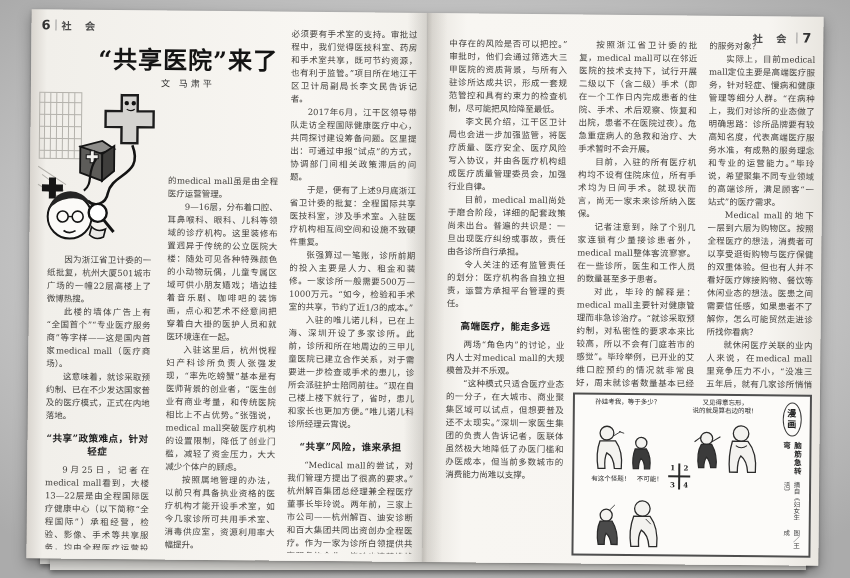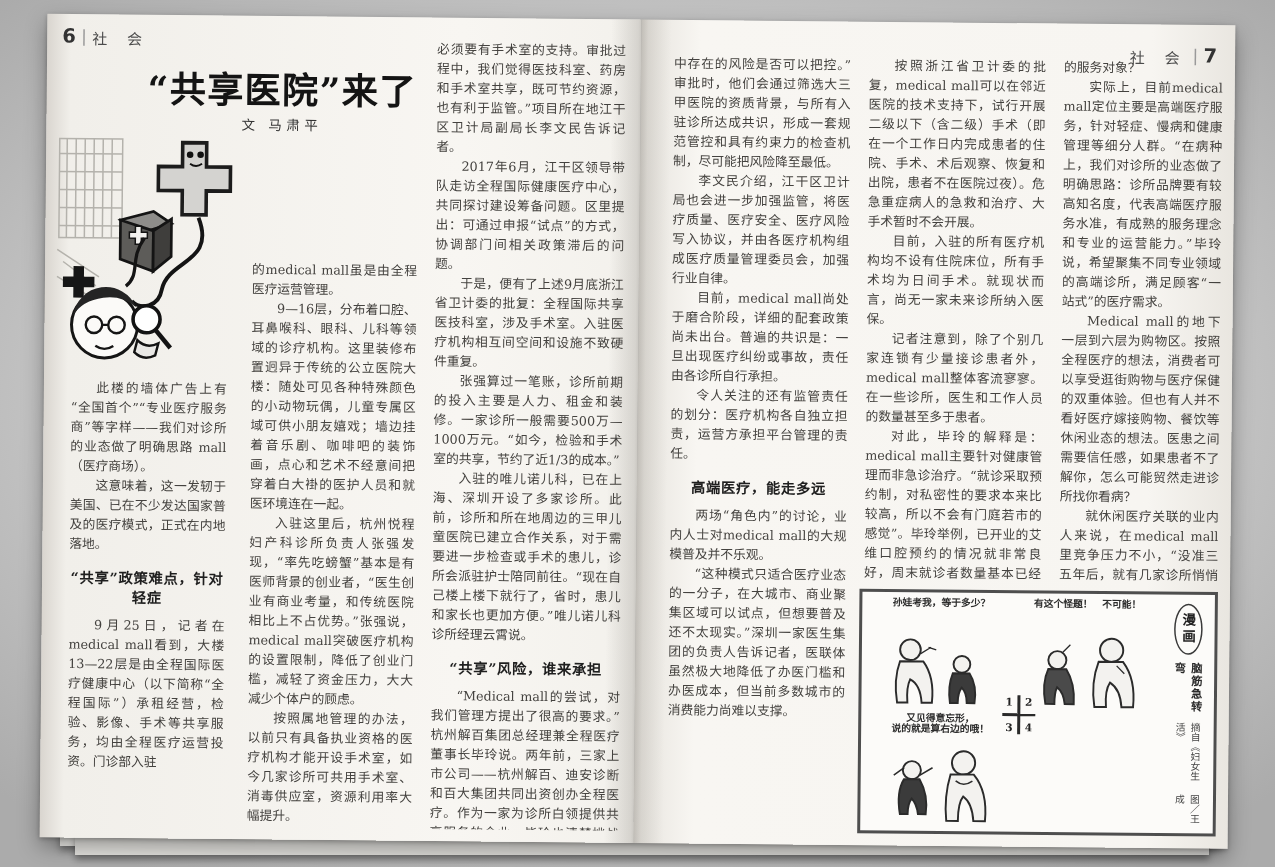--- a/index.html
+++ b/index.html
@@ -24,21 +24,21 @@
   .page{position:relative;width:396px;height:549px;overflow:hidden;}
   .page.left{background:linear-gradient(90deg,#d9d5cf 0,#f1efea 4%,#f8f6f2 70%,#f3f1ec 100%);}
   .page.right{background:linear-gradient(90deg,#e6e3dd 0,#f8f6f2 10%,#f7f5f1 86%,#e9e6e0 100%);}
   .gutter{position:absolute;left:376px;top:0;width:40px;height:549px;z-index:5;pointer-events:none;
     background:linear-gradient(90deg,rgba(60,55,48,0) 0,rgba(60,55,48,.16) 45%,rgba(60,55,48,.22) 50%,rgba(60,55,48,.10) 62%,rgba(60,55,48,0) 100%);}
 
   
   .ph{position:absolute;top:8px;font-family:"DejaVu Sans","Liberation Sans",sans-serif;color:#4c4c4c;font-size:10px;display:flex;align-items:center;gap:5px;}
   .ph .pnum{font-size:13px;font-weight:bold;color:#333;}
   .ph .pdiv{width:1px;height:11px;background:#9a9a9a;}
-  .ph .psec{letter-spacing:5px;}
+  .ph .psec{letter-spacing:5px;font-weight:bold;}
   .page.left .ph{left:10px;}
   .page.right .ph{right:12px;top:14px;}
 
   
   .title{position:absolute;left:52px;top:30px;width:210px;margin:0;text-align:center;
     font-size:24px;font-weight:bold;color:#141414;letter-spacing:1px;white-space:nowrap;}
   .byline{position:absolute;left:52px;top:66px;width:210px;text-align:center;font-size:9px;color:#333;letter-spacing:3px;}
 
   
   .illo{position:absolute;left:6px;top:78px;width:124px;height:160px;margin:0;}
@@ -57,21 +57,21 @@
 
   .page.right .r1{left:22px;top:24px;width:118px;height:517px;}
   .page.right .r2{left:152px;top:24px;width:118px;height:348px;}
   .page.right .r3{left:282px;top:24px;width:106px;height:348px;}
 
   
   .comic{position:absolute;left:149px;top:378px;width:239px;height:163px;margin:0;
     border:2px solid #4e4e4e;background:#fcfbf9;box-sizing:border-box;}
   .panels{position:absolute;left:4px;top:3px;right:36px;bottom:3px;display:grid;
     grid-template-columns:1fr 1fr;grid-template-rows:1fr 1fr;}
-  .panel{position:relative;padding:1px 2px;font-weight:bold;}
+  .panel{position:relative;padding:1px 2px;}
   .panel .cap{font-size:6.5px;line-height:7.5px;color:#2c2c2c;white-space:pre-line;text-align:center;}
   .panel svg{position:absolute;left:6px;bottom:1px;width:86px;height:52px;}
   .formula{position:absolute;left:94px;top:68px;width:22px;height:26px;z-index:3;
     font-size:7px;color:#222;font-weight:bold;}
   .formula .bar-v{position:absolute;left:10px;top:0;width:2px;height:26px;background:#2a2a2a;}
   .formula .bar-h{position:absolute;left:0;top:12px;width:22px;height:2px;background:#2a2a2a;}
   .formula span{position:absolute;}
   .formula .n1{left:2px;top:0;}  .formula .n2{right:2px;top:0;}
   .formula .n3{left:2px;bottom:0;}  .formula .n4{right:2px;bottom:0;}
 
@@ -142,22 +142,23 @@
           </g>
           <g>
             <circle cx="62" cy="124" r="9" fill="#ffffff" stroke="#131313" stroke-width="2.4"></circle>
             <path d="M68 131 l10 12" stroke="#131313" stroke-width="3"></path>
             <path d="M56 138 q6 6 14 2 l-2 8 q-8 4 -14 -2 z" fill="#e9e8e5" stroke="#131313" stroke-width="1.6"></path>
           </g>
         </svg>
       </figure>
 
       <div class="col c1">
-          <p>此楼的墙体广告上有“全国首个”“专业医疗服务商”等字样——我们对诊所的业态做了明确思路 mall（医疗商场）。</p>
-          <p>这意味着，这一发轫于美国、已在不少发达国家普及的医疗模式，正式在内地落地。</p>
+          <p>因为浙江省卫计委的一纸批复，杭州大厦501城市广场的一幢22层高楼上了微博热搜。</p>
+          <p>此楼的墙体广告上有“全国首个”“专业医疗服务商”等字样——这是国内首家medical mall（医疗商场）。</p>
+          <p>这意味着，就诊采取预约制、已在不少发达国家普及的医疗模式，正式在内地落地。</p>
           <h3 class="subhead">“共享”政策难点，针对轻症</h3>
           <p>9月25日，记者在medical mall看到，大楼13—22层是由全程国际医疗健康中心（以下简称“全程国际”）承租经营，检验、影像、手术等共享服务，均由全程医疗运营投资。门诊部入驻</p>
         </div>
       <div class="col c2">
           <p class="cont">的medical mall虽是由全程医疗运营管理。</p>
           <p>9—16层，分布着口腔、耳鼻喉科、眼科、儿科等领域的诊疗机构。这里装修布置迥异于传统的公立医院大楼：随处可见各种特殊颜色的小动物玩偶，儿童专属区域可供小朋友嬉戏；墙边挂着音乐剧、咖啡吧的装饰画，点心和艺术不经意间把穿着白大褂的医护人员和就医环境连在一起。</p>
           <p>入驻这里后，杭州悦程妇产科诊所负责人张强发现，“率先吃螃蟹”基本是有医师背景的创业者，“医生创业有商业考量，和传统医院相比上不占优势。”张强说，medical mall突破医疗机构的设置限制，降低了创业门槛，减轻了资金压力，大大减少个体户的顾虑。</p>
           <p>按照属地管理的办法，以前只有具备执业资格的医疗机构才能开设手术室，如今几家诊所可共用手术室、消毒供应室，资源利用率大幅提升。</p>
         </div>
       <div class="col c3">
@@ -208,45 +209,45 @@
               <g stroke="#2b2b2b" stroke-width="1.5" fill="#f3f2ef">
                 <circle cx="26" cy="13" r="8"></circle>
                 <path d="M18 22 q-5 14 -2 32 l8 0 q-1 -12 2 -18 q8 4 9 18 l8 0 q2 -20 -7 -32 z"></path>
                 <circle cx="66" cy="24" r="6.5"></circle>
                 <path d="M59 31 q-4 10 -2 23 l6 0 q0 -8 3 -12 q4 4 4 12 l6 0 q2 -14 -4 -23 z" fill="#3b3b3b"></path>
                 <path d="M34 16 l8 -5 M40 11 l6 2" fill="none" stroke-width="1"></path>
               </g>
             </svg>
           </div>
           <div class="panel">
-            <div class="cap">有这个怪题！　不可能！</div>
-            <svg viewBox="0 0 100 60">
-              <g stroke="#2b2b2b" stroke-width="1.5" fill="#f3f2ef">
-                <circle cx="26" cy="20" r="7"></circle>
-                <path d="M19 27 q-5 11 -2 27 l7 0 q0 -9 2 -13 q5 4 6 13 l7 0 q1 -16 -6 -27 z" fill="#4a4a4a"></path>
-                <circle cx="68" cy="12" r="9"></circle>
-                <path d="M58 21 q-6 16 -3 35 l9 0 q-1 -13 3 -19 q8 5 9 19 l9 0 q2 -22 -8 -35 z"></path>
-                <path d="M30 14 l6 -6 M72 24 l6 6" fill="none" stroke-width="1"></path>
-              </g>
-            </svg>
-          </div>
-          <div class="panel">
             <div class="cap">又见得意忘形，
 说的就是算右边的哦！</div>
             <svg viewBox="0 0 100 60">
               <g stroke="#2b2b2b" stroke-width="1.5" fill="#f3f2ef">
                 <circle cx="28" cy="18" r="7"></circle>
                 <path d="M22 25 q-6 10 -3 27 l6 0 q0 -8 3 -12 q4 4 5 12 l6 0 q2 -15 -5 -27 z" fill="#3b3b3b"></path>
                 <path d="M34 22 l10 -6 M14 22 l8 -6" fill="none" stroke-width="1.2"></path>
                 <circle cx="68" cy="12" r="9"></circle>
                 <path d="M58 21 q-5 17 -3 36 l9 0 q0 -14 4 -19 q7 5 8 19 l9 0 q2 -23 -9 -36 z"></path>
                 <path d="M62 26 q6 5 13 0" fill="none" stroke-width="1.2"></path>
               </g>
             </svg>
           </div>
+          <div class="panel">
+            <div class="cap">有这个怪题！　不可能！</div>
+            <svg viewBox="0 0 100 60">
+              <g stroke="#2b2b2b" stroke-width="1.5" fill="#f3f2ef">
+                <circle cx="26" cy="20" r="7"></circle>
+                <path d="M19 27 q-5 11 -2 27 l7 0 q0 -9 2 -13 q5 4 6 13 l7 0 q1 -16 -6 -27 z" fill="#4a4a4a"></path>
+                <circle cx="68" cy="12" r="9"></circle>
+                <path d="M58 21 q-6 16 -3 35 l9 0 q-1 -13 3 -19 q8 5 9 19 l9 0 q2 -22 -8 -35 z"></path>
+                <path d="M30 14 l6 -6 M72 24 l6 6" fill="none" stroke-width="1"></path>
+              </g>
+            </svg>
+          </div>
         </div>
 
         <div class="formula">
           <div class="bar-v"></div>
           <div class="bar-h"></div>
           <span class="n1">1</span>
           <span class="n2">2</span>
           <span class="n3">3</span>
           <span class="n4">4</span>
         </div>

